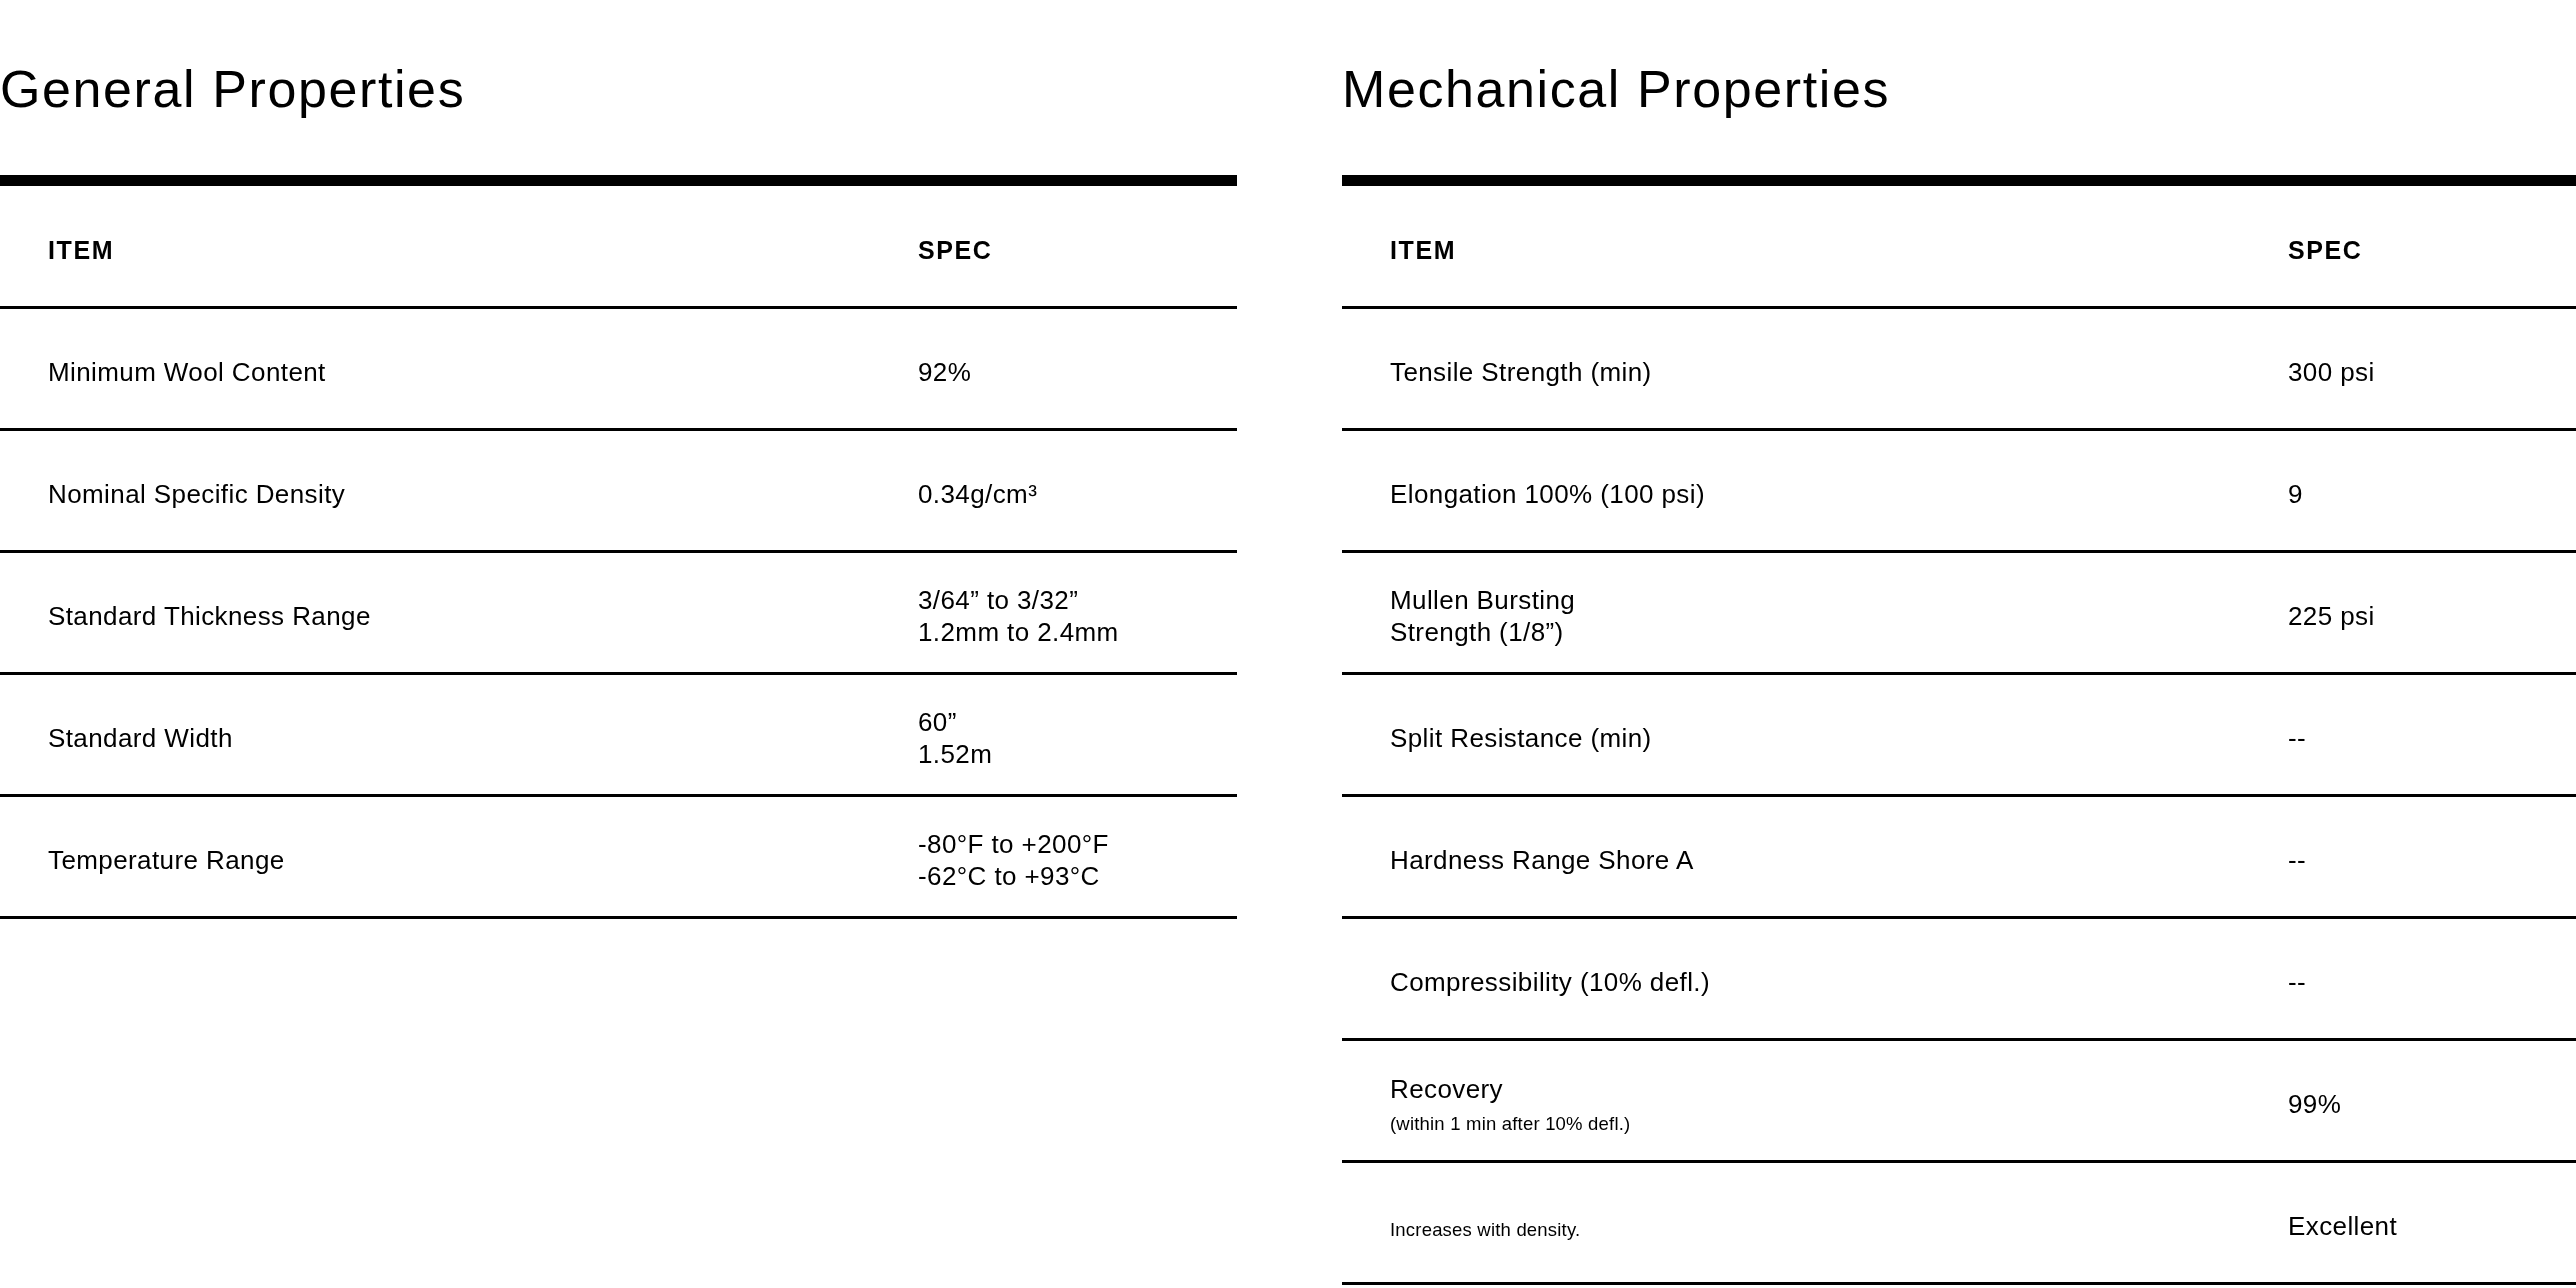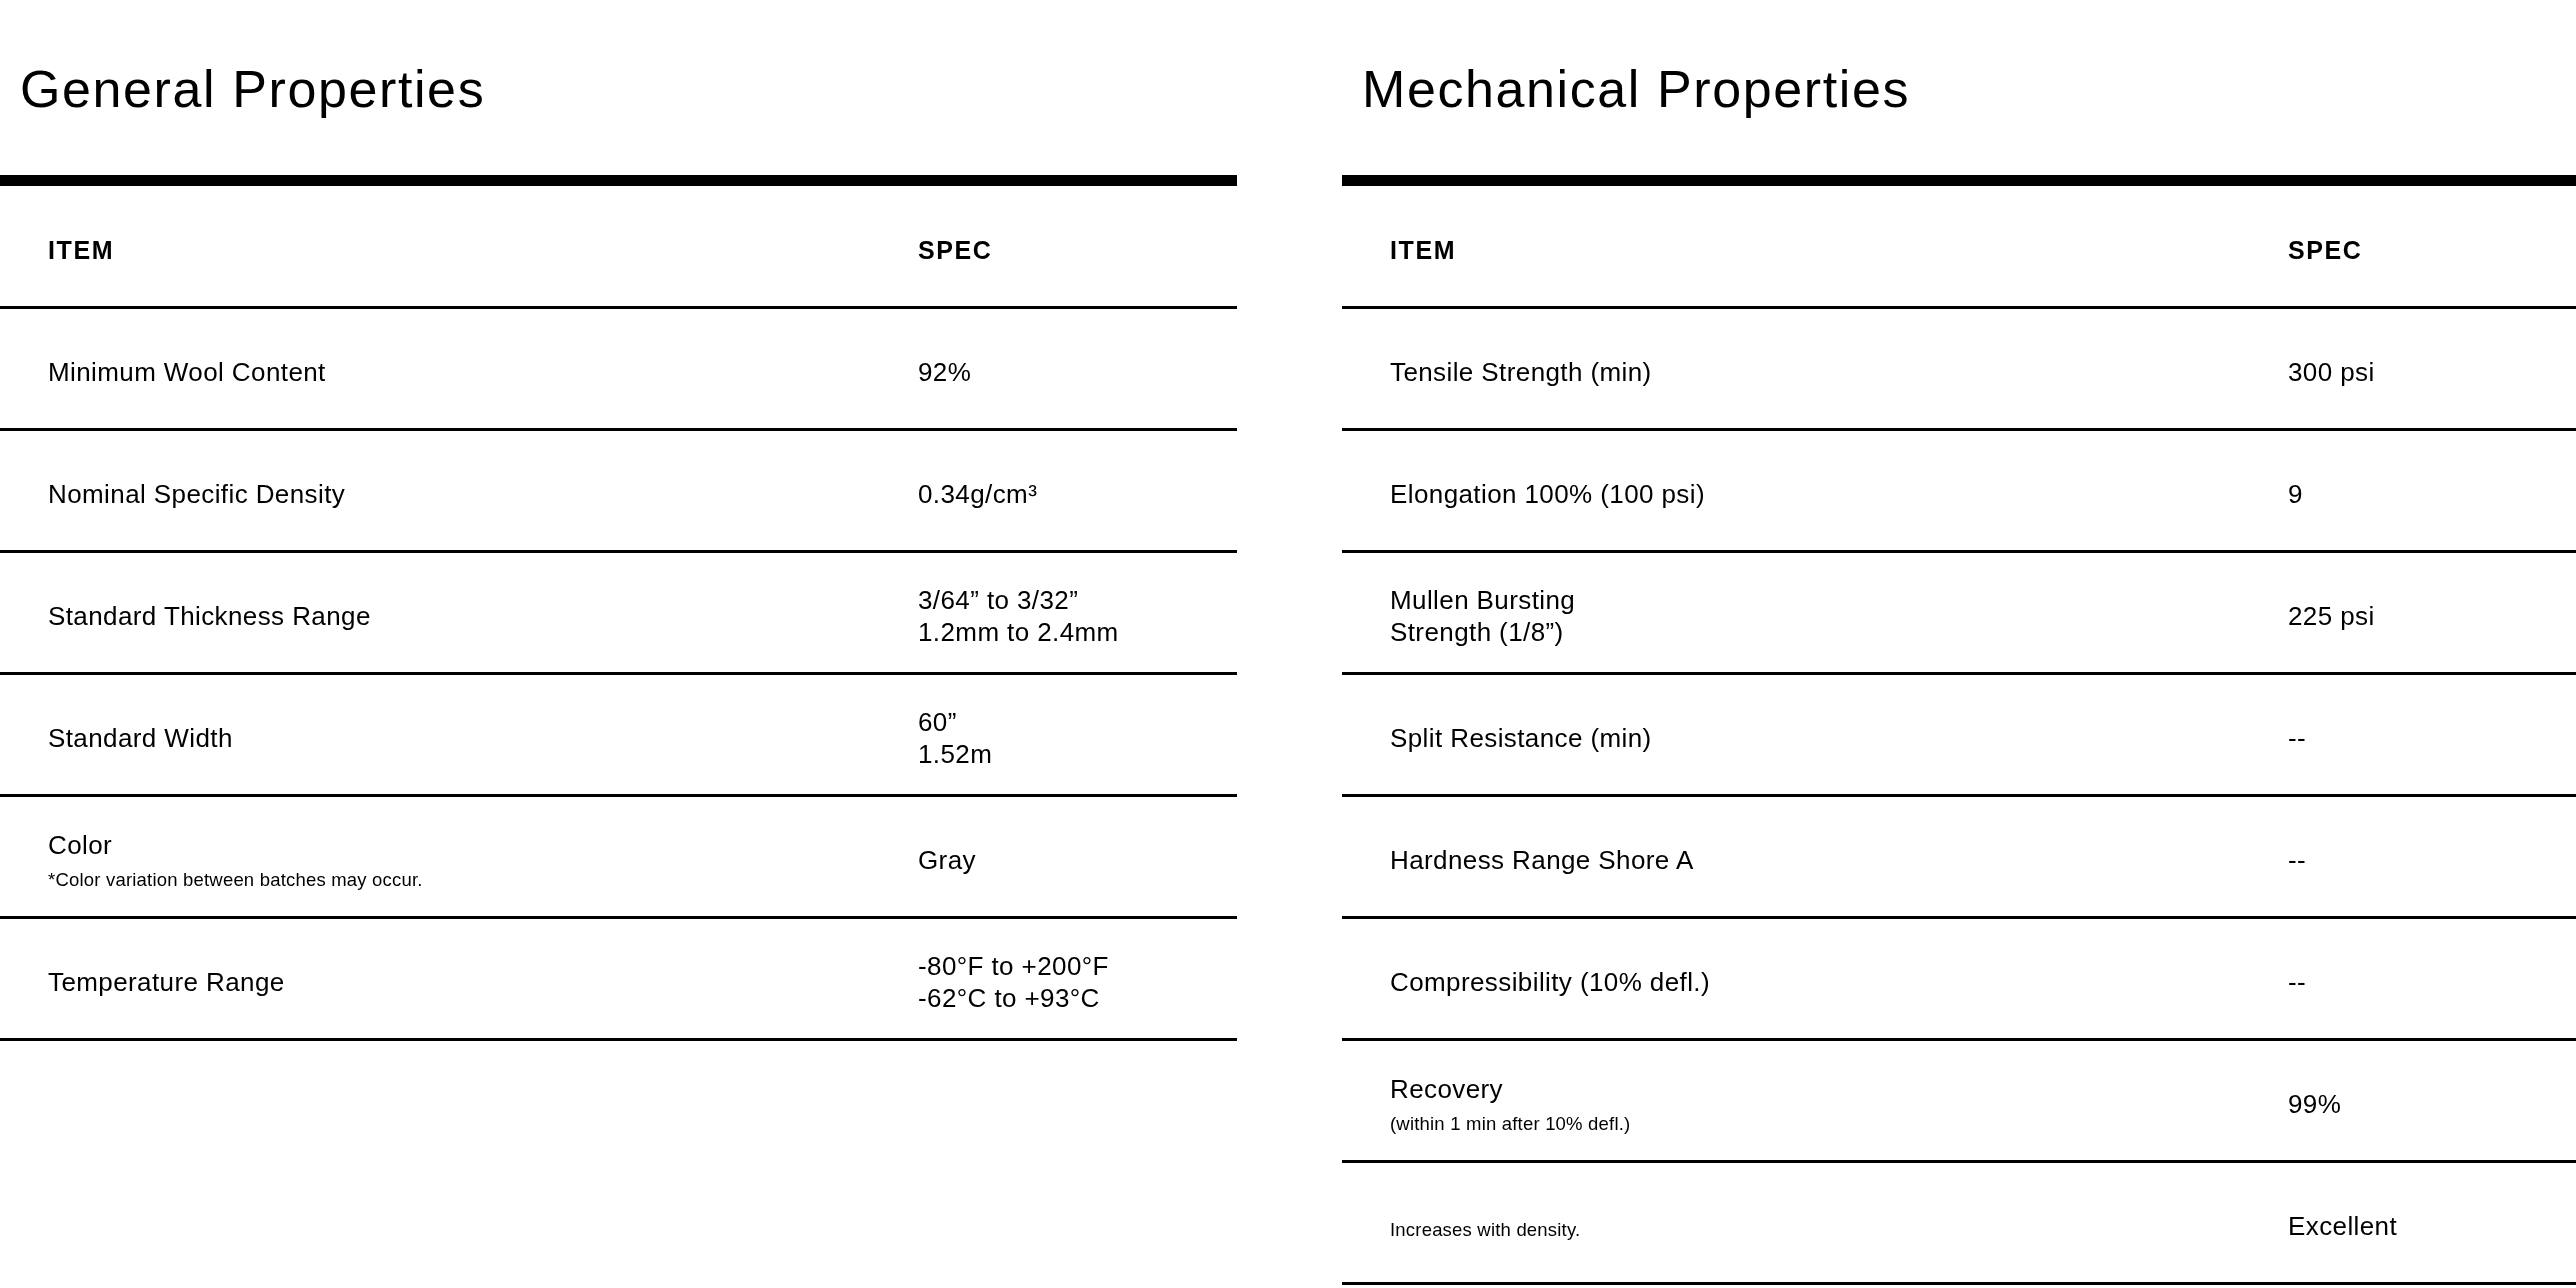--- a/index.html
+++ b/index.html
@@ -19,21 +19,20 @@
   .spec-table.t1 { left: 1342px; width: 1234px; --itemcol: 946px; }
 
   .table-title {
     position: absolute;
     top: 61px; left: 0;
     font-size: 52px;
     font-weight: 400;
     letter-spacing: 1.6px;
     line-height: 1.1;
     white-space: nowrap;
-    padding-left: 20px;
   }
   .top-bar {
     position: absolute;
     top: 175px; left: 0;
     width: 100%; height: 11.3px;
     background: #000;
   }
   .table-body {
     position: absolute;
     top: 187px; left: 0;
@@ -119,29 +118,20 @@
     <div class="cell item-cell">
       <div class="item-text">Standard Width</div>
 
     </div>
     <div class="cell spec-cell">
       <div class="spec-text">60”
 1.52m</div>
     </div>
   </div>
 
-  <div class="data-row">
-    <div class="cell item-cell">
-      <div class="item-text">Color</div>
-      <div class="item-note">*Color variation between batches may occur.</div>
-    </div>
-    <div class="cell spec-cell">
-      <div class="spec-text">Gray</div>
-    </div>
-  </div>
 
   <div class="data-row">
     <div class="cell item-cell">
       <div class="item-text">Temperature Range</div>
 
     </div>
     <div class="cell spec-cell">
       <div class="spec-text">-80°F to +200°F
 -62°C to +93°C</div>
     </div>

